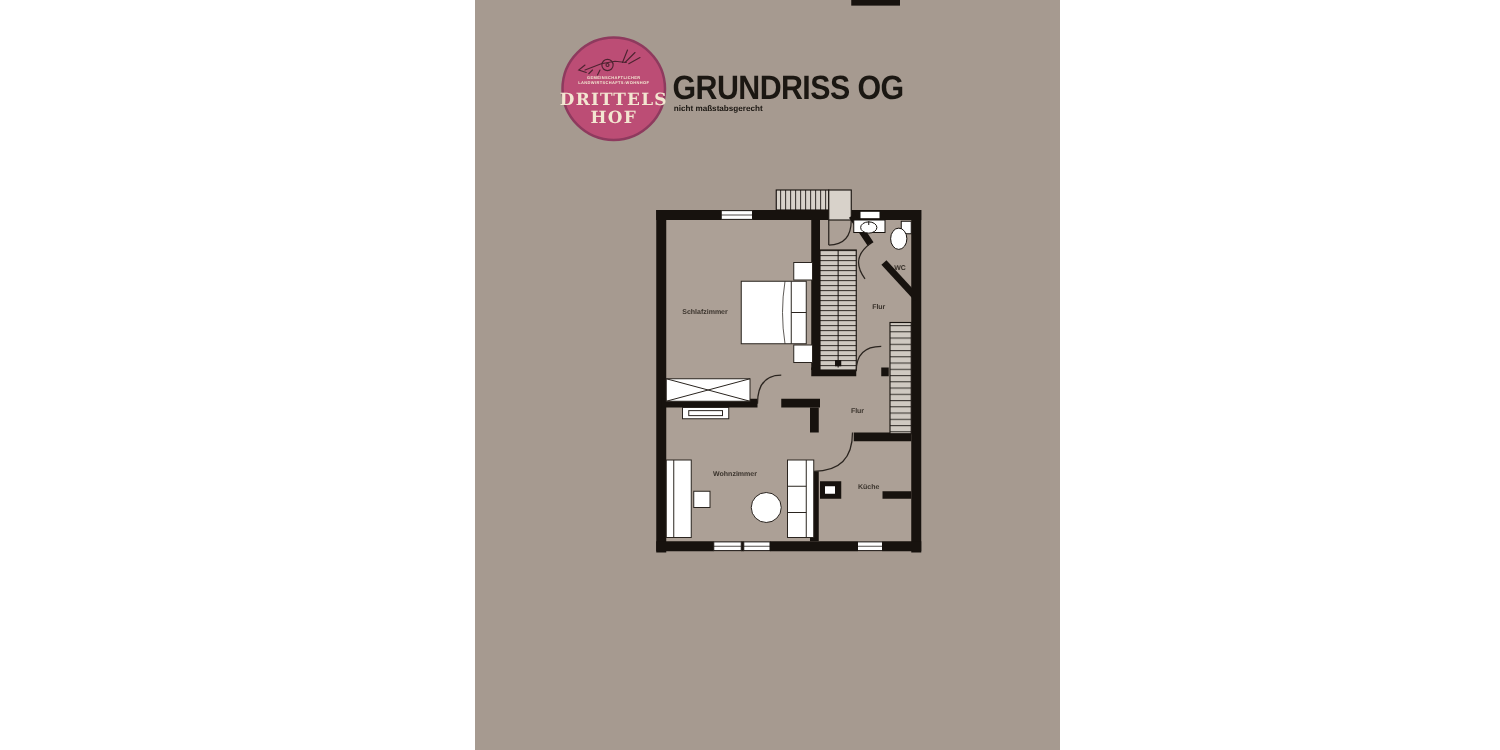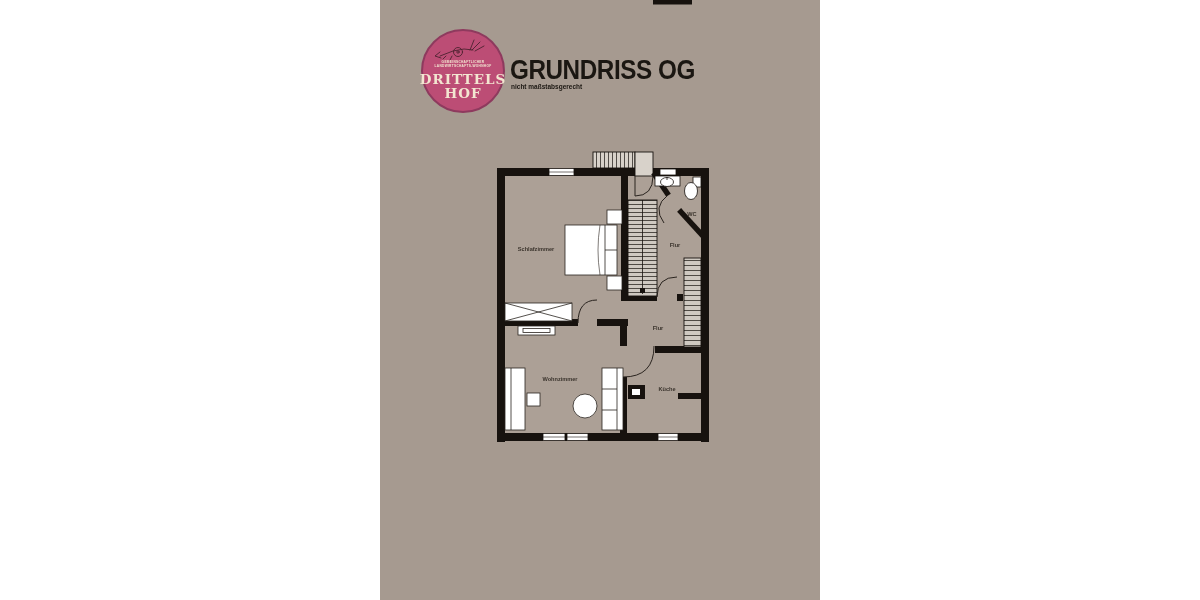--- a/index.html
+++ b/index.html
@@ -1,18 +1,18 @@
 <!DOCTYPE html>
 <html><head>
 <meta charset="utf-8">
 <style>
   html,body{margin:0;padding:0;background:#ffffff;}
   .page{position:relative;width:1200px;height:600px;background:#ffffff;overflow:hidden;
         font-family:"Liberation Sans",sans-serif;}
-  .panel{position:absolute;left:380px;top:0;width:440px;height:600px;background:#a69a90;}
+  .panel{position:absolute;left:380px;top:0;width:440px;height:600px;background:#a69a90;padding-left:28px;}
   svg text{user-select:none;}
 </style>
 </head>
 <body>
 
 <div class="page">
   <div class="panel">
     <svg width="440" height="600" viewBox="0 0 440 600">
       <defs>
         <pattern id="treads4" width="4" height="4" patternUnits="userSpaceOnUse">

